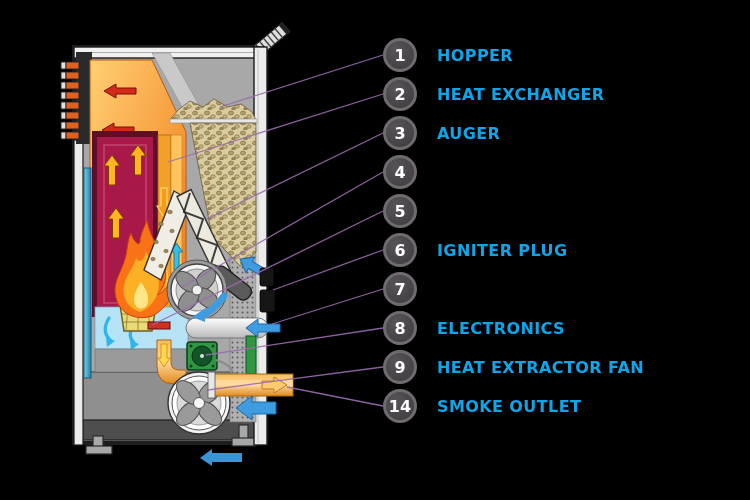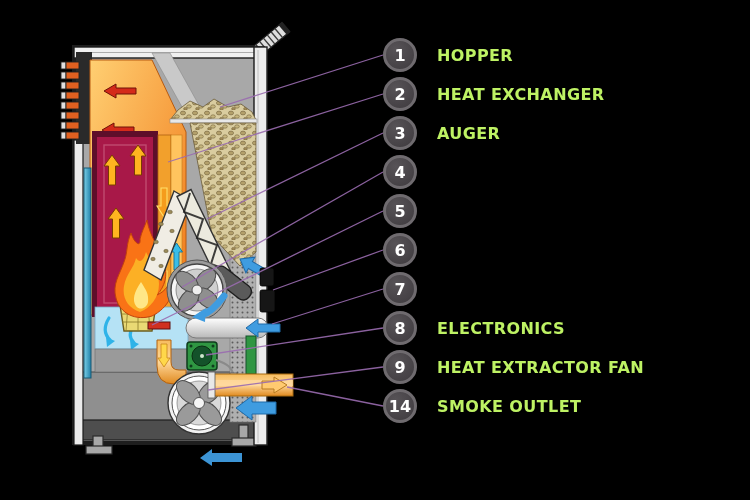--- a/index.html
+++ b/index.html
@@ -4,21 +4,21 @@
 <style>
   html,body{margin:0;padding:0;background:#000;}
   .stage{position:relative;width:750px;height:500px;background:#000;overflow:hidden;
          font-family:"DejaVu Sans","Liberation Sans",sans-serif;}
   .stage svg{position:absolute;left:0;top:0;}
   .legend-row{position:absolute;left:383px;display:flex;align-items:center;height:34px;}
   .badge{width:34px;height:34px;border-radius:50%;box-sizing:border-box;
          background:radial-gradient(circle at 35% 30%, #575357, #3e3a3e);
          border:3px solid #6f6b6f;color:#fff;font-weight:bold;font-size:16px;
          display:flex;align-items:center;justify-content:center;flex:0 0 auto;}
-  .lbl{margin-left:20px;color:#bef264;font-weight:bold;font-size:16px;
+  .lbl{margin-left:20px;color:#0ea5e9;font-weight:bold;font-size:16px;
        letter-spacing:0.4px;white-space:nowrap;}
 </style>
 </head>
 <body>
 
 <div class="stage">
 
 <svg width="750" height="500" viewBox="0 0 750 500">
   <defs>
     <pattern id="pellets" width="12" height="10" patternUnits="userSpaceOnUse">
@@ -312,20 +312,21 @@
     <div class="lbl">AUGER</div>
   </div>
   <div class="legend-row" style="top:155px">
     <div class="badge">4</div>
   </div>
   <div class="legend-row" style="top:194px">
     <div class="badge">5</div>
   </div>
   <div class="legend-row" style="top:233px">
     <div class="badge">6</div>
+    <div class="lbl">IGNITER PLUG</div>
   </div>
   <div class="legend-row" style="top:272px">
     <div class="badge">7</div>
   </div>
   <div class="legend-row" style="top:311px">
     <div class="badge">8</div>
     <div class="lbl">ELECTRONICS</div>
   </div>
   <div class="legend-row" style="top:350px">
     <div class="badge">9</div>

